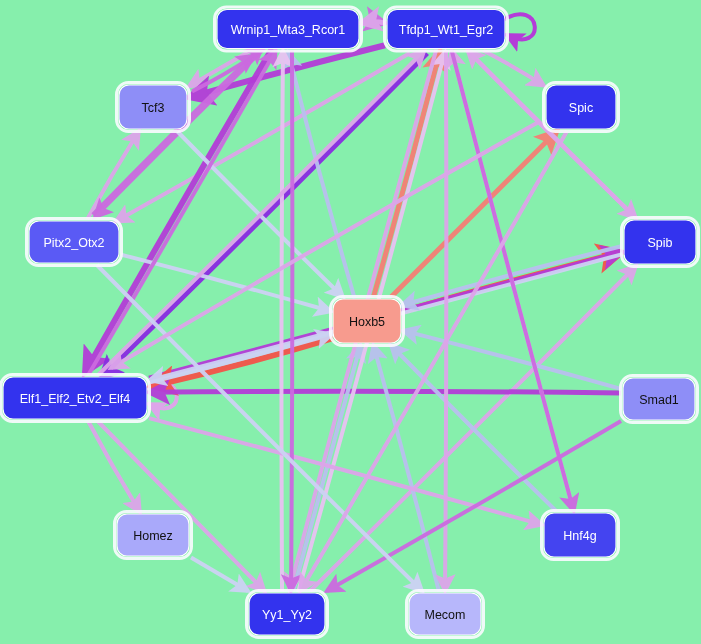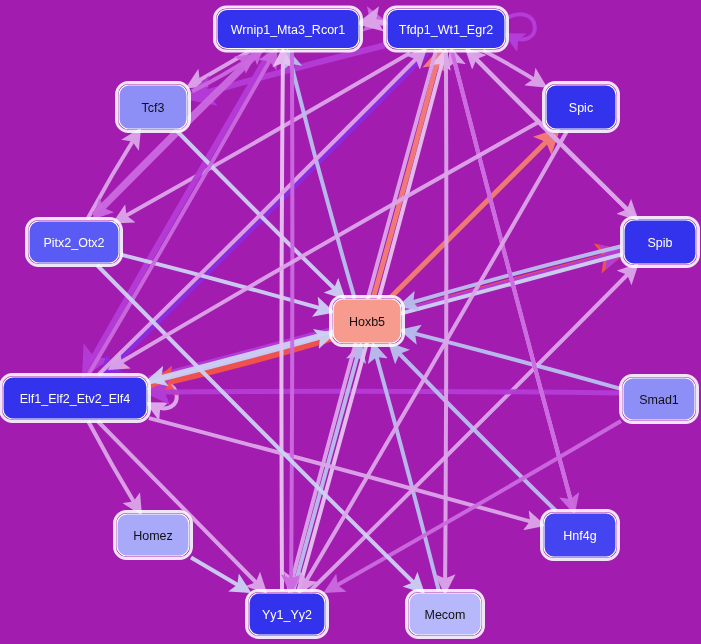--- a/index.html
+++ b/index.html
@@ -1,18 +1,18 @@
 <!DOCTYPE html>
 <html><head>
 <meta charset="utf-8">
 <title>Gene Regulatory Network</title>
 <style>
   html,body{margin:0;padding:0;background:#ffffff;}
   body{font-family:"Liberation Sans",sans-serif;}
-  #stage{position:relative;width:701px;height:644px;background:#a21caf;overflow:hidden;}
+  #stage{position:relative;width:701px;height:644px;background:#86efac;overflow:hidden;}
   #net{position:absolute;left:0;top:0;width:701px;height:644px;}
   .node-rect{stroke:#ffffff;stroke-width:1.2;}
   .node-halo{fill:none;stroke:#fbfbff;stroke-width:3;opacity:.9;}
   .node-label{font-family:"Liberation Sans",sans-serif;font-size:12.5px;text-anchor:middle;dominant-baseline:central;pointer-events:none;}
 </style>
 </head>
 <body>
 
 <div id="stage">
   <svg id="net" viewBox="0 0 701 644" xmlns="http://www.w3.org/2000/svg">

